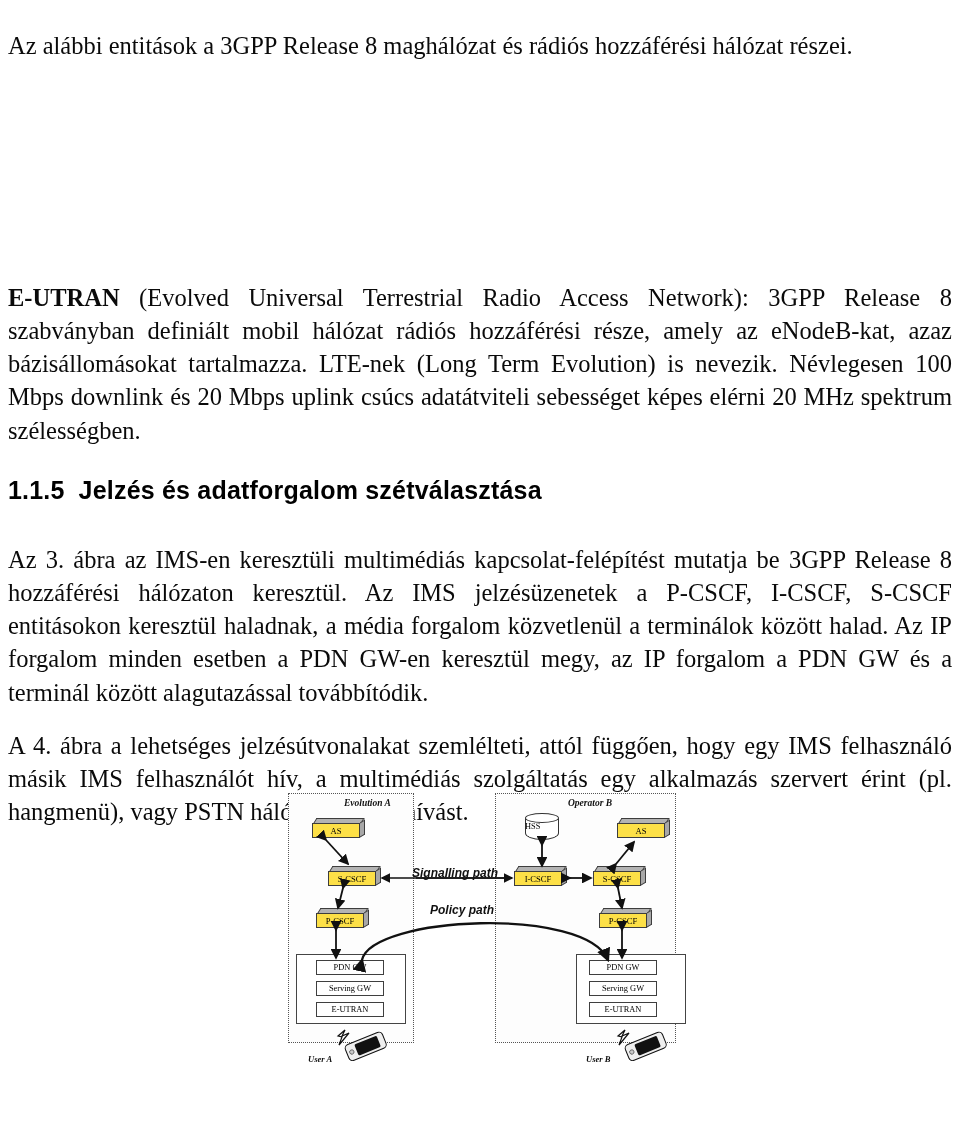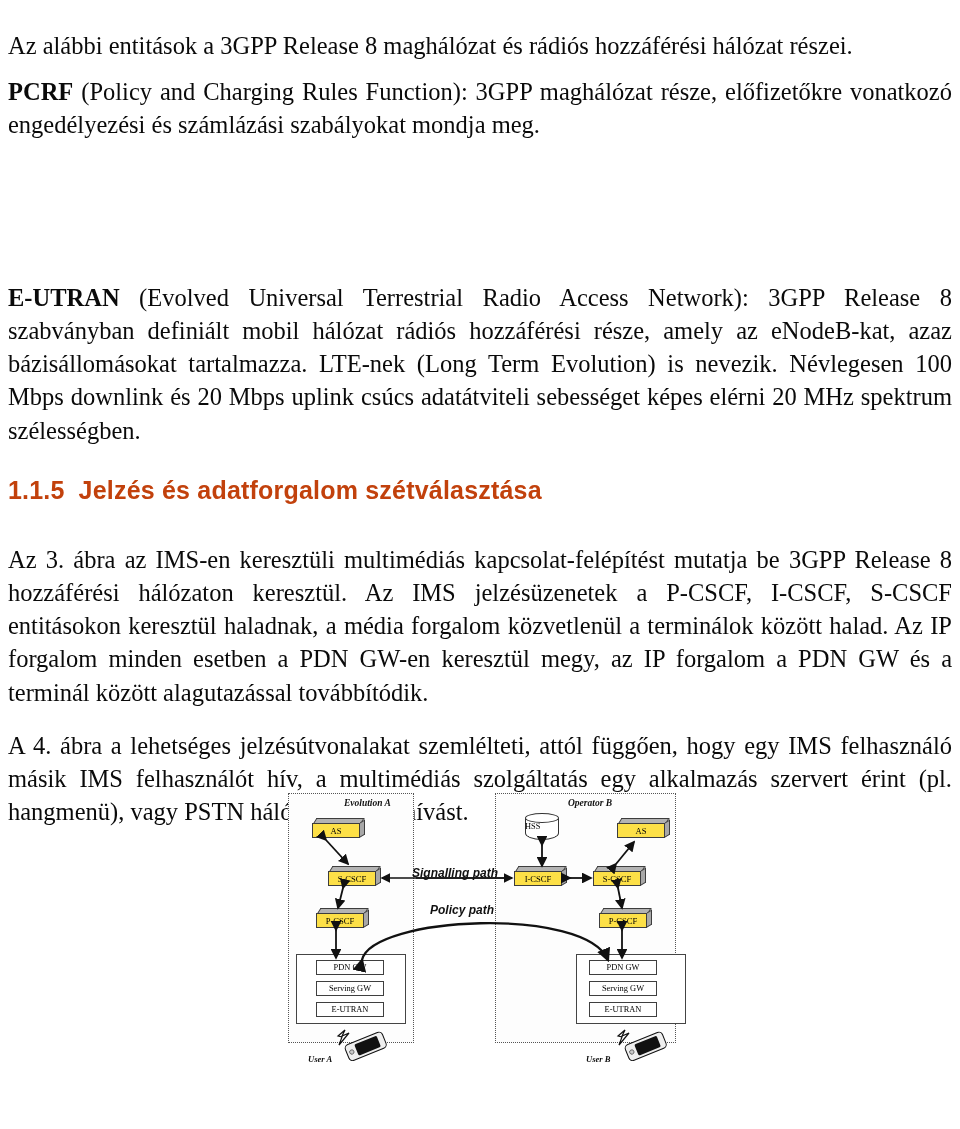--- a/index.html
+++ b/index.html
@@ -43,21 +43,21 @@
 
   .heading {
     position: absolute;
     left: 8px;
     top: 455px;
     width: 944px;
     font-family: "Liberation Sans", "DejaVu Sans", sans-serif;
     font-weight: bold;
     font-size: 25px;
     letter-spacing: 0.2px;
-    color: #c2410c;
+    color: #000000;
   }
   .heading .num { margin-right: 14px; }
 
   
   .figure {
     position: absolute;
     left: 286px;
     top: 788px;
     width: 392px;
     height: 296px;
@@ -220,21 +220,20 @@
     color: #000;
   }
 </style>
 </head>
 <body>
 
 <div class="page">
 
   <p class="body-text p1">Az alábbi entitások a 3GPP Release 8 maghálózat és rádiós hozzáférési hálózat részei.</p>
 
-  <p class="body-text p2"><b>PCRF</b><span> (Policy and Charging Rules Function): 3GPP maghálózat része, előfizetőkre vonatkozó engedélyezési és számlázási szabályokat mondja meg.</span></p>
 
 
   <p class="body-text p4"><b>E-UTRAN</b><span> (Evolved Universal Terrestrial Radio Access Network): 3GPP Release 8 szabványban definiált mobil hálózat rádiós hozzáférési része, amely az eNodeB-kat, azaz bázisállomásokat tartalmazza. LTE-nek (Long Term Evolution) is nevezik. Névlegesen 100 Mbps downlink és 20 Mbps uplink csúcs adatátviteli sebességet képes elérni 20 MHz spektrum szélességben.</span></p>
 
   <h2 class="heading"><span class="num">1.1.5</span><span>Jelzés és adatforgalom szétválasztása</span></h2>
 
   <p class="body-text p5">Az 3. ábra az IMS-en keresztüli multimédiás kapcsolat-felépítést mutatja be 3GPP Release 8 hozzáférési hálózaton keresztül. Az IMS jelzésüzenetek a P-CSCF, I-CSCF, S-CSCF entitásokon keresztül haladnak, a média forgalom közvetlenül a terminálok között halad. Az IP forgalom minden esetben a PDN GW-en keresztül megy, az IP forgalom a PDN GW és a terminál között alagutazással továbbítódik.</p>
 
   <p class="body-text p6">A 4. ábra a lehetséges jelzésútvonalakat szemlélteti, attól függően, hogy egy IMS felhasználó másik IMS felhasználót hív, a multimédiás szolgáltatás egy alkalmazás szervert érint (pl. hangmenü), vagy PSTN hálózatba intéz hívást.</p>
 

